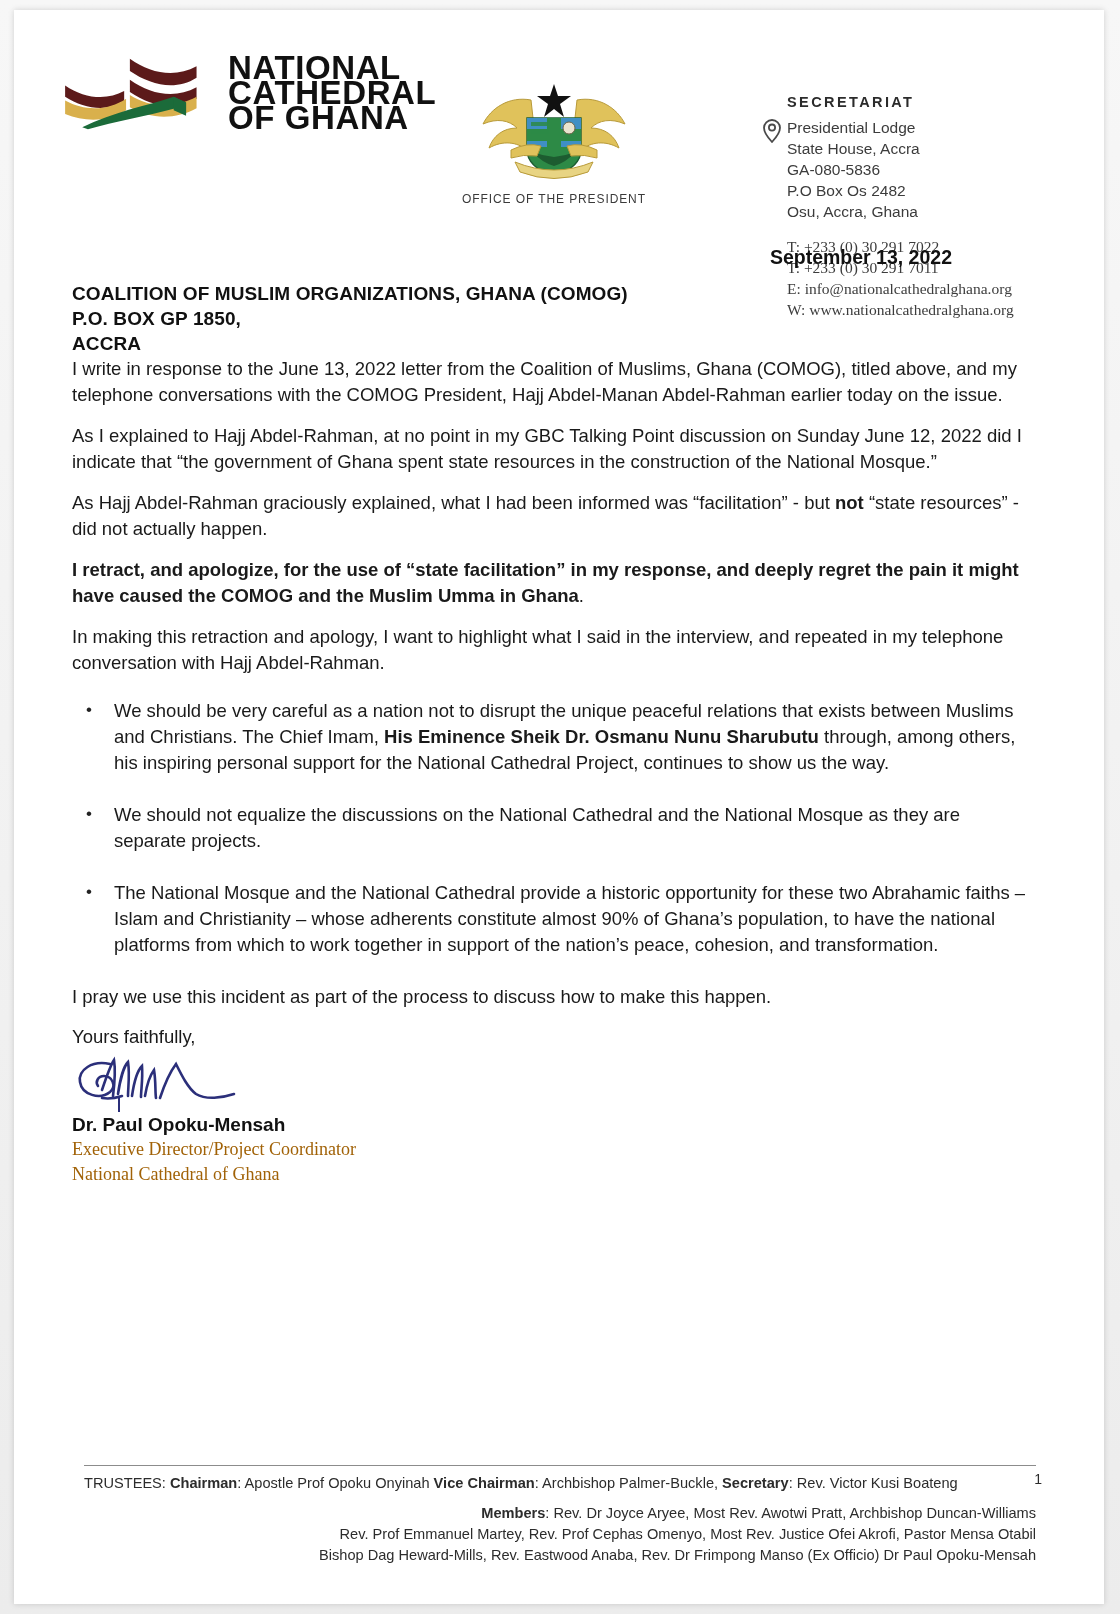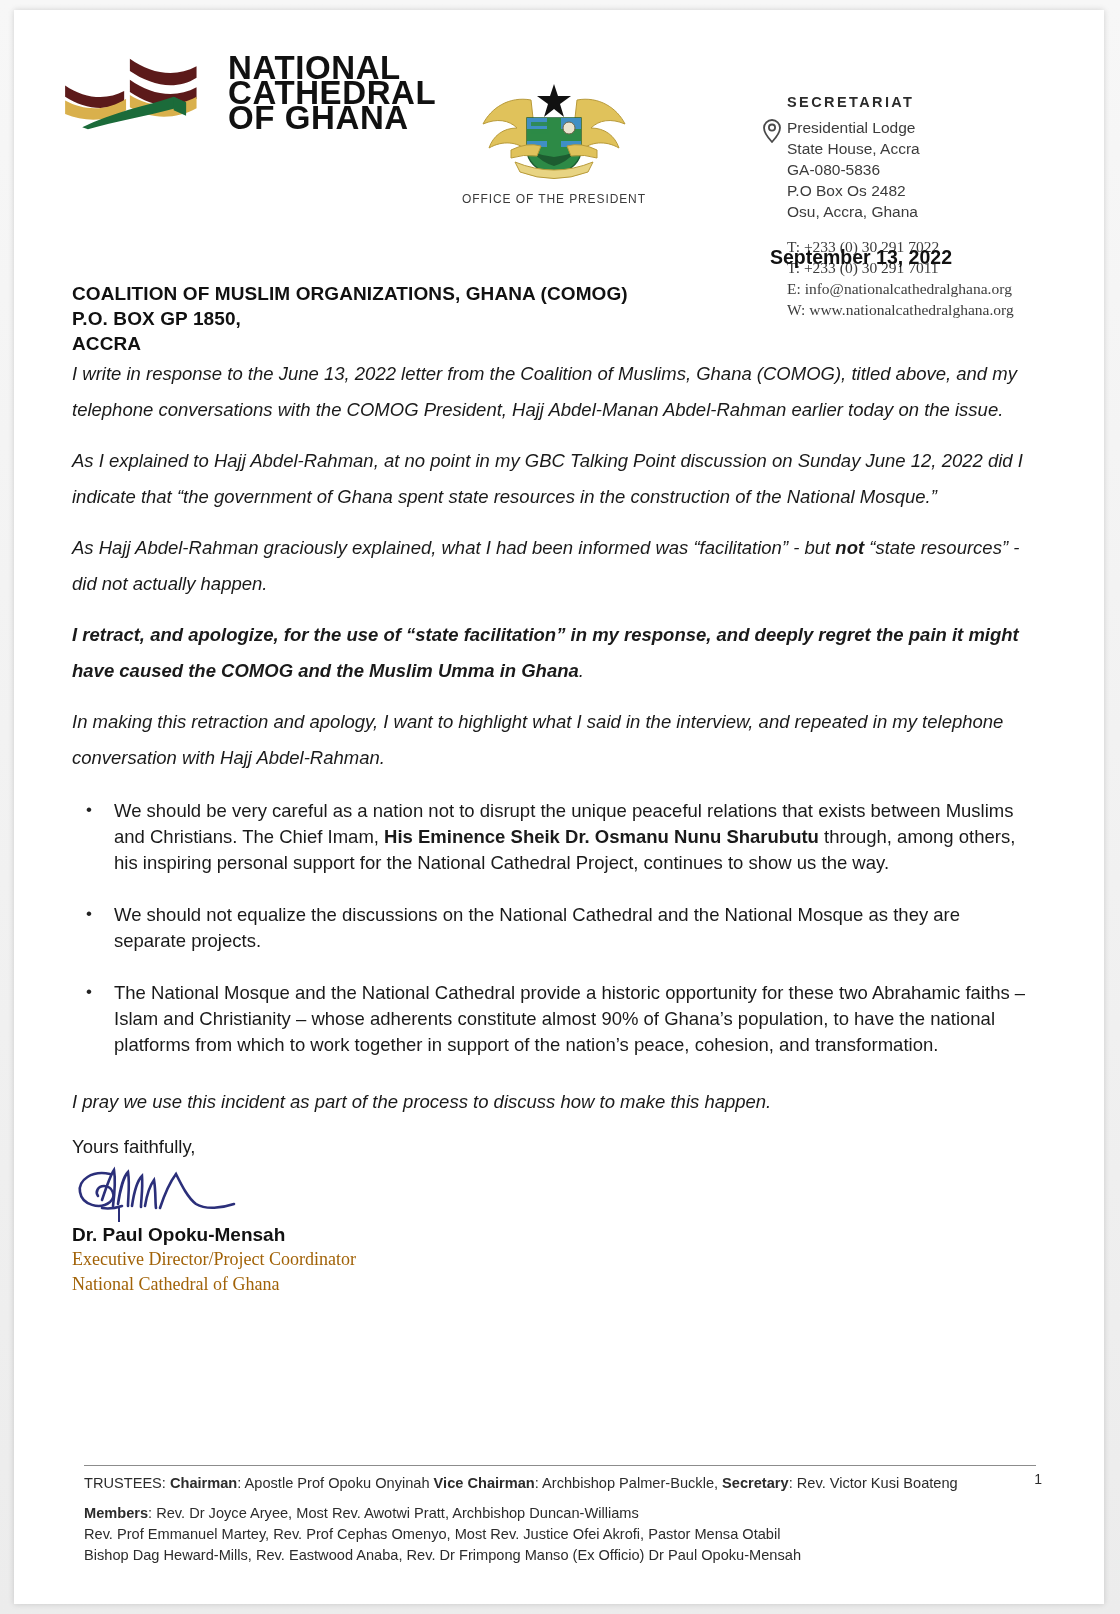--- a/index.html
+++ b/index.html
@@ -128,24 +128,23 @@
   .subject {
     font-weight: bold;
     font-size: 19px;
     line-height: 25px;
     color: #111;
     margin-top: 52px;
     margin-bottom: 18px;
   }
   p.para {
     font-size: 18.5px;
-    line-height: 36px;
+    line-height: 26px;
     color: #1a1a1a;
     margin: 0 0 15px 0;
-    font-style: italic;
   }
   p.para.bold {
     font-weight: bold;
   }
   ul.points {
     list-style: none;
     margin: 22px 0 10px 0;
     padding: 0;
   }
   ul.points li {
@@ -206,21 +205,21 @@
     position: relative;
   }
   .trustees-line b { font-weight: bold; }
   .page-num {
     position: absolute;
     right: -6px;
     top: -4px;
     font-size: 14px;
   }
   .members {
-    text-align: left;
+    text-align: right;
     font-size: 14.6px;
     line-height: 21px;
     margin-top: 10px;
   }
   .members b { font-weight: bold; }
 </style>
 </head>
 <body>
 
 <div class="scan-frame">

